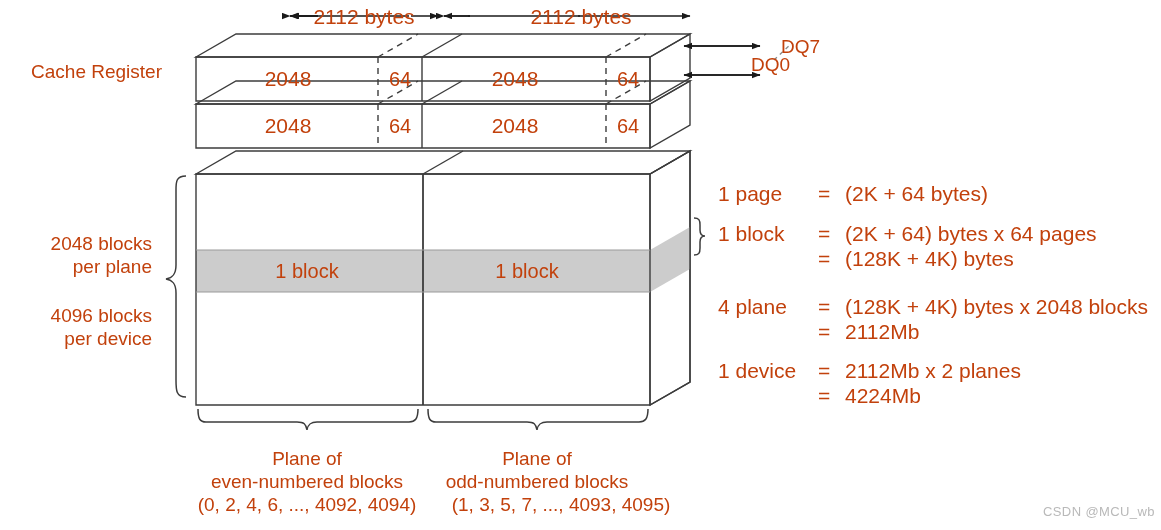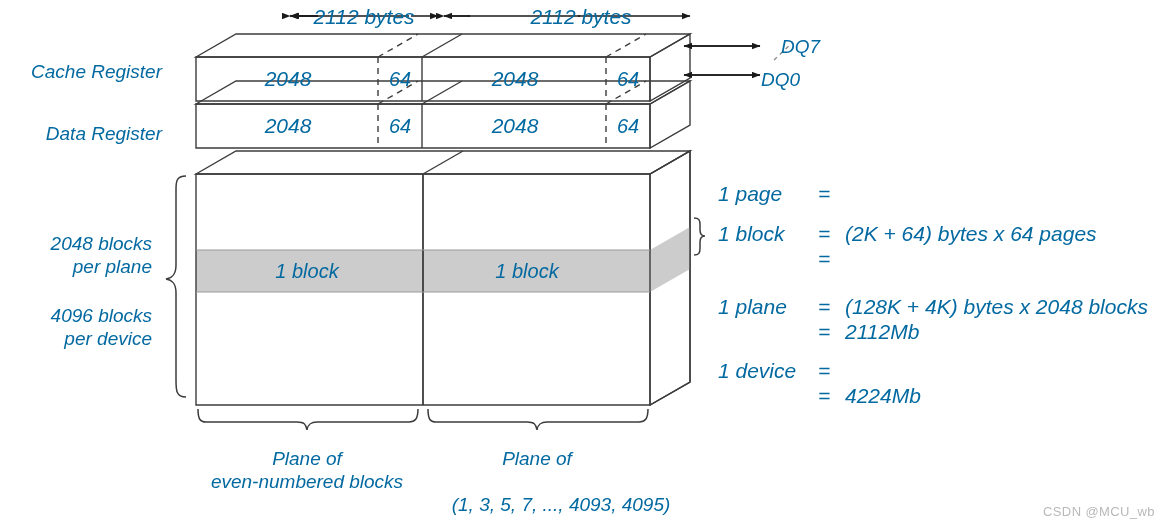--- a/index.html
+++ b/index.html
@@ -22,22 +22,21 @@
     position: absolute;
     left: 0;
     top: 0;
     width: 1161px;
     height: 530px;
   }
   .lbl {
     position: absolute;
     white-space: pre;
     line-height: 1.18;
-    color: #0369a1;
-    font-style: italic;
+    color: #c2410c;
   }
   .t-dimension  { font-size: 21px; }
   .t-regname    { font-size: 19px; }
   .t-cell       { font-size: 21px; }
   .t-cell-small { font-size: 20px; }
   .t-dq         { font-size: 19px; }
   .t-blockword  { font-size: 20px; }
   .t-sideinfo   { font-size: 19px; }
   .t-spec       { font-size: 21px; }
   .t-planedesc  { font-size: 19px; text-align: center; }
@@ -186,64 +185,68 @@
                  C645,422 648,419 648,409"></path>
       </g>
 
     </g>
   </svg>
 
   <div class="lbl t-dimension ctr" style="left:364px; top:5px;">2112 bytes</div>
   <div class="lbl t-dimension ctr" style="left:581px; top:5px;">2112 bytes</div>
 
   <div class="lbl t-regname rgt" style="left:162px; top:61px;">Cache Register</div>
-  <div class="lbl t-regname rgt" style="left:162px; top:123px;">Data Register</div>
 
   <div class="lbl t-cell ctr" style="left:288px; top:67px;">2048</div>
   <div class="lbl t-cell-small ctr" style="left:400px; top:68px;">64</div>
   <div class="lbl t-cell ctr" style="left:515px; top:67px;">2048</div>
   <div class="lbl t-cell-small ctr" style="left:628px; top:68px;">64</div>
 
   <div class="lbl t-cell ctr" style="left:288px; top:114px;">2048</div>
   <div class="lbl t-cell-small ctr" style="left:400px; top:115px;">64</div>
   <div class="lbl t-cell ctr" style="left:515px; top:114px;">2048</div>
   <div class="lbl t-cell-small ctr" style="left:628px; top:115px;">64</div>
 
   <div class="lbl t-dq" style="left:781px; top:36px;">DQ7</div>
-  <div class="lbl t-dq" style="left:751px; top:69px;margin-left:10px;">DQ0</div>
+  <div class="lbl t-dq" style="left:751px; top:54px;">DQ0</div>
 
   <div class="lbl t-sideinfo rgt" style="left:152px; top:233px; text-align:right;">2048 blocks</div>
   <div class="lbl t-sideinfo rgt" style="left:152px; top:256px; text-align:center;">per plane</div>
 
   <div class="lbl t-sideinfo rgt" style="left:152px; top:305px; text-align:right;">4096 blocks</div>
   <div class="lbl t-sideinfo rgt" style="left:152px; top:328px; ">per device</div>
 
   <div class="lbl t-blockword ctr" style="left:307px; top:260px;">1 block</div>
   <div class="lbl t-blockword ctr" style="left:527px; top:260px;">1 block</div>
 
   <div class="lbl t-spec" style="left:718px; top:182px;">1 page</div>
   <div class="lbl t-spec" style="left:818px; top:182px;">=</div>
+  <div class="lbl t-spec" style="left:845px; top:182px;">(2K + 64 bytes)</div>
 
   <div class="lbl t-spec" style="left:718px; top:222px;">1 block</div>
   <div class="lbl t-spec" style="left:818px; top:222px;">=</div>
   <div class="lbl t-spec" style="left:845px; top:222px;">(2K + 64) bytes x 64 pages</div>
   <div class="lbl t-spec" style="left:818px; top:247px;">=</div>
-
-  <div class="lbl t-spec" style="left:718px; top:295px;">1 plane</div>
+  <div class="lbl t-spec" style="left:845px; top:247px;">(128K + 4K) bytes</div>
+
+  <div class="lbl t-spec" style="left:718px; top:295px;">4 plane</div>
   <div class="lbl t-spec" style="left:818px; top:295px;">=</div>
   <div class="lbl t-spec" style="left:845px; top:295px;">(128K + 4K) bytes x 2048 blocks</div>
   <div class="lbl t-spec" style="left:818px; top:320px;">=</div>
   <div class="lbl t-spec" style="left:845px; top:320px;">2112Mb</div>
 
   <div class="lbl t-spec" style="left:718px; top:359px;">1 device</div>
   <div class="lbl t-spec" style="left:818px; top:359px;">=</div>
+  <div class="lbl t-spec" style="left:845px; top:359px;">2112Mb x 2 planes</div>
   <div class="lbl t-spec" style="left:818px; top:384px;">=</div>
   <div class="lbl t-spec" style="left:845px; top:384px;">4224Mb</div>
 
   <div class="lbl t-planedesc ctr" style="left:307px; top:448px;">Plane of</div>
   <div class="lbl t-planedesc ctr" style="left:307px; top:471px;">even-numbered blocks</div>
+  <div class="lbl t-planedesc ctr" style="left:307px; top:494px;">(0, 2, 4, 6, ..., 4092, 4094)</div>
 
   <div class="lbl t-planedesc ctr" style="left:537px; top:448px;">Plane of</div>
+  <div class="lbl t-planedesc ctr" style="left:537px; top:471px;">odd-numbered blocks</div>
   <div class="lbl t-planedesc ctr" style="left:561px; top:494px;">(1, 3, 5, 7, ..., 4093, 4095)</div>
 
   <div class="watermark" style="left:1043px; top:504px;">CSDN @MCU_wb</div>
 
 </div>
 
 </body></html>

